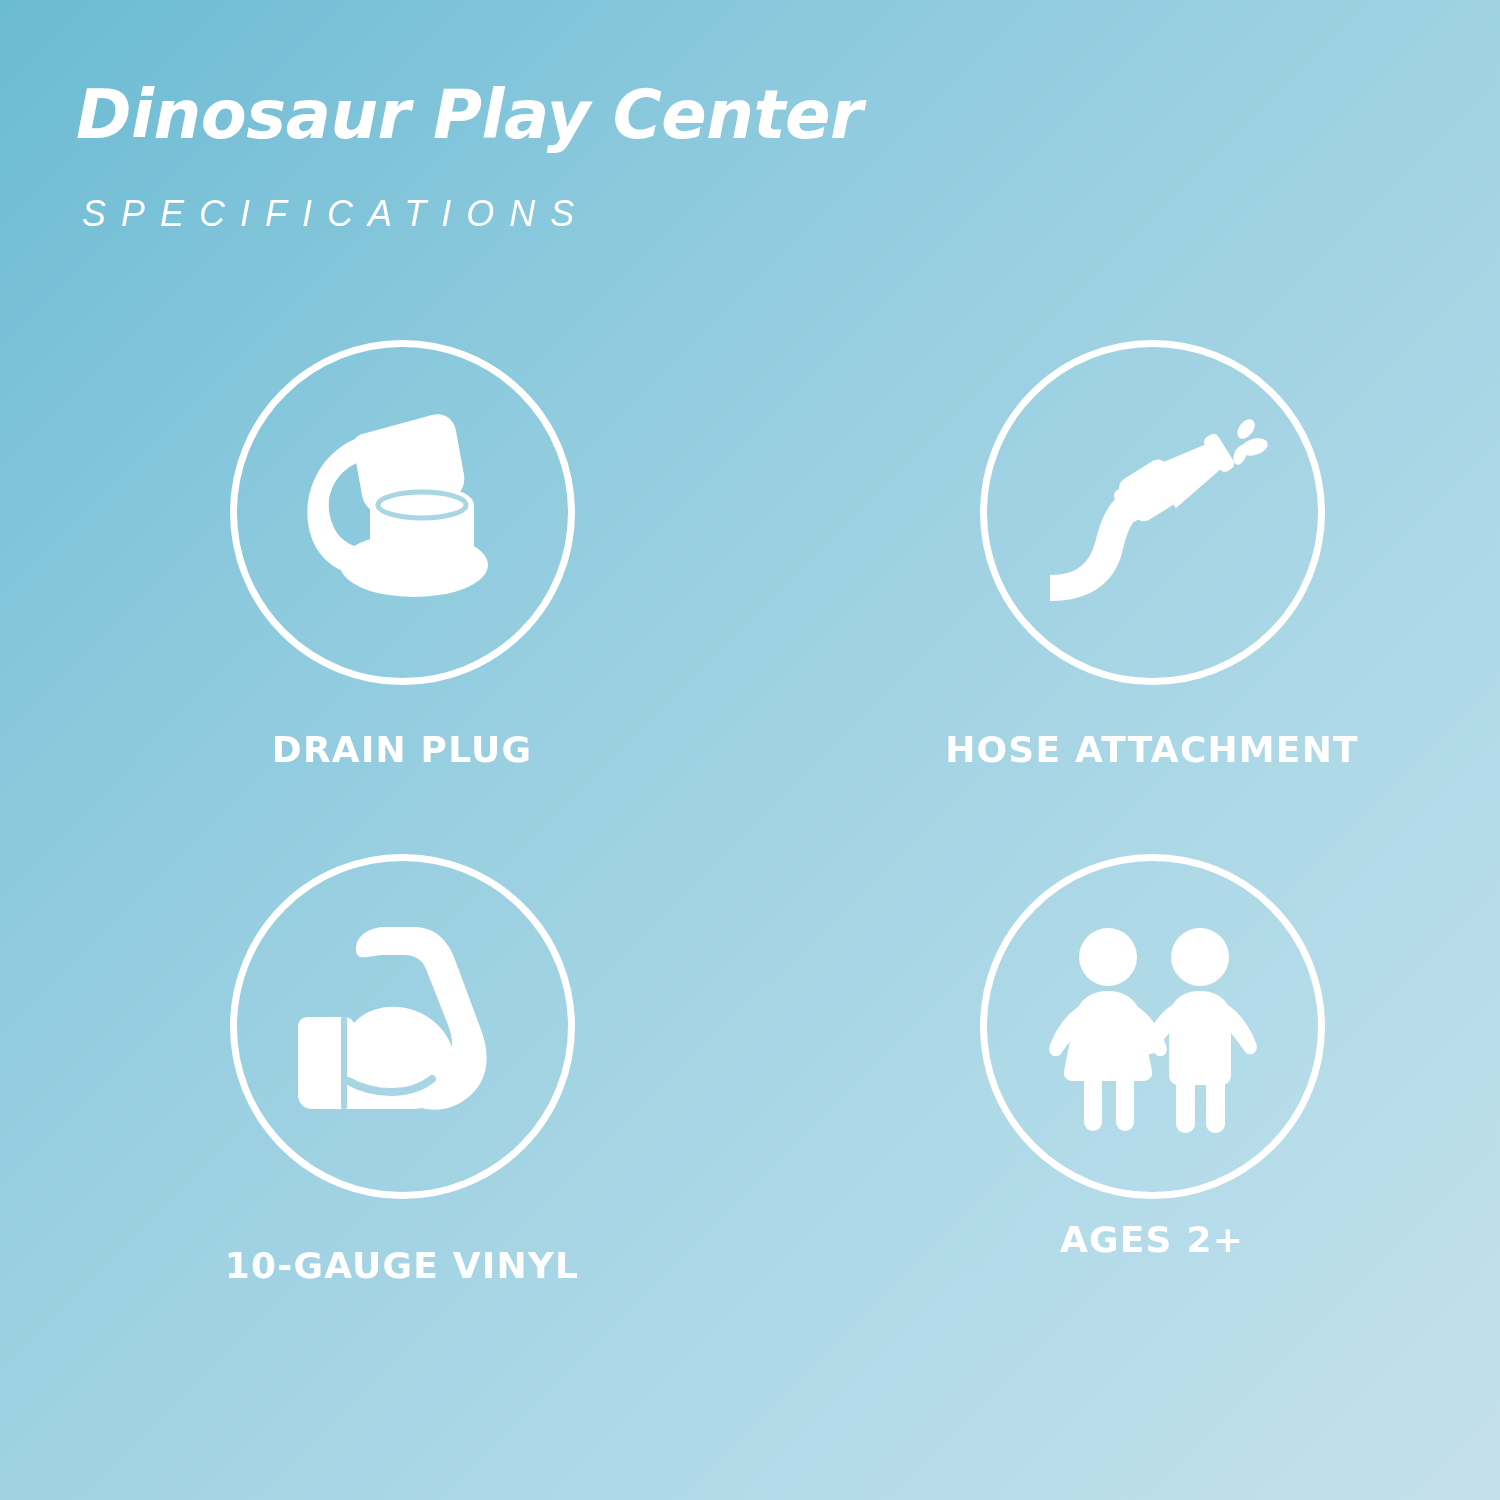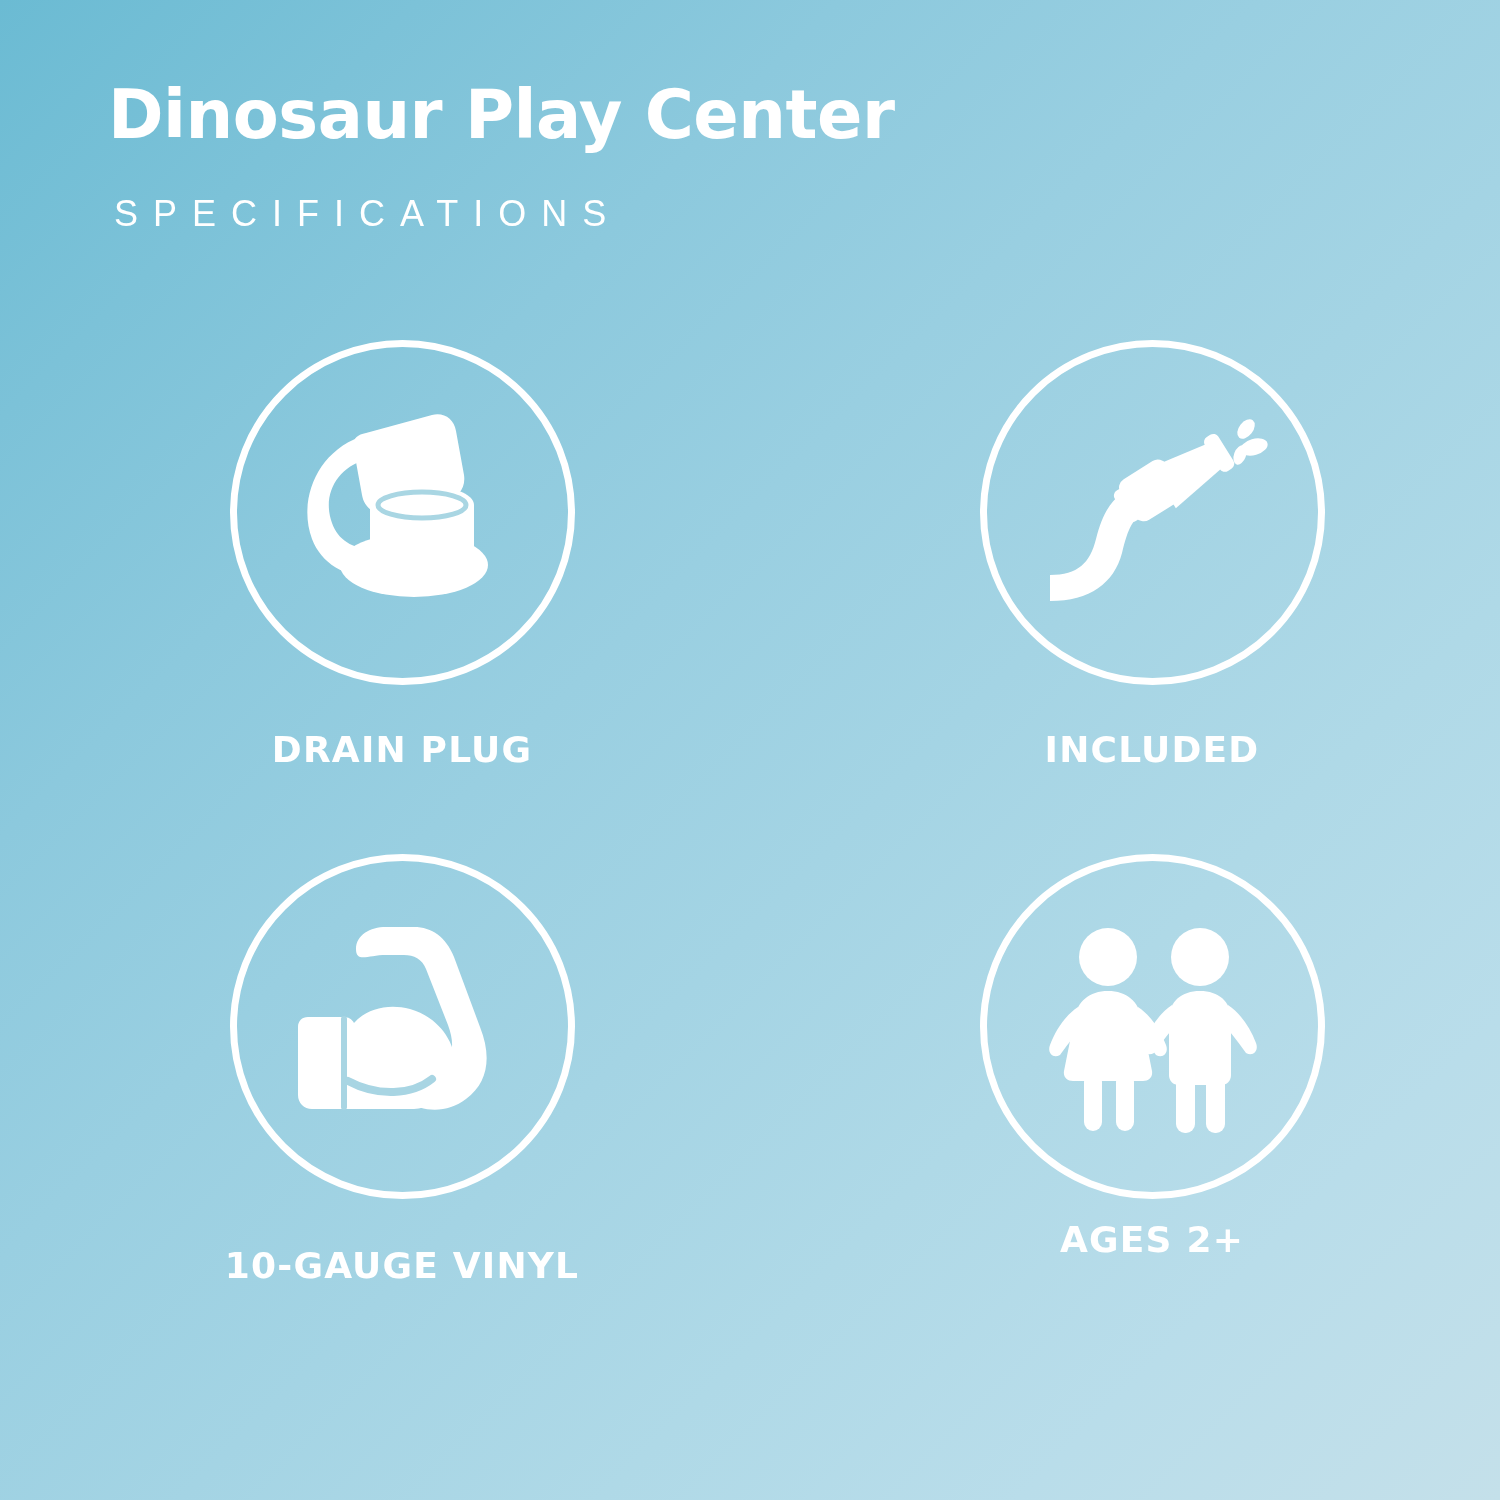--- a/index.html
+++ b/index.html
@@ -27,23 +27,24 @@
         #99CFE1 42%,
         #A4D4E4 56%,
         #AFD9E7 70%,
         #B9DDEA 84%,
         #C4E0EA 100%);
   }
 
   
   #header {
     position: absolute;
-    left: 108px;
+    left: 76px;
     top: 80px;
     width: 1200px;
+    font-style: italic;
   }
 
   #title {
     color: #FFFFFF;
     font-family: "DejaVu Sans", "Liberation Sans", sans-serif;
     font-size: 67px;
     font-weight: bold;
     line-height: 1.05;
     letter-spacing: -0.5px;
     margin: 0;
@@ -196,21 +197,21 @@
                 <rect x="182" y="62" width="16" height="40" rx="6" fill="#FFFFFF"></rect>
               </g>
 
               <ellipse cx="214" cy="36" rx="7" ry="11" transform="rotate(38 214 36)" fill="#FFFFFF"></ellipse>
               <ellipse cx="222" cy="54" rx="14" ry="8" transform="rotate(-16 222 54)" fill="#FFFFFF"></ellipse>
               <ellipse cx="208" cy="62" rx="6" ry="10" transform="rotate(20 208 62)" fill="#FFFFFF"></ellipse>
             </svg>
           </span>
         </div>
         <div class="spec-label">
-          <div>INCLUDED</div>
+          <div>HOSE ATTACHMENT</div>
         </div>
       </div>
 
     </div>
 
     <div class="spec-row row-2">
 
       <div class="spec-cell cell-vinyl">
         <div class="icon-circle">
           <span>

